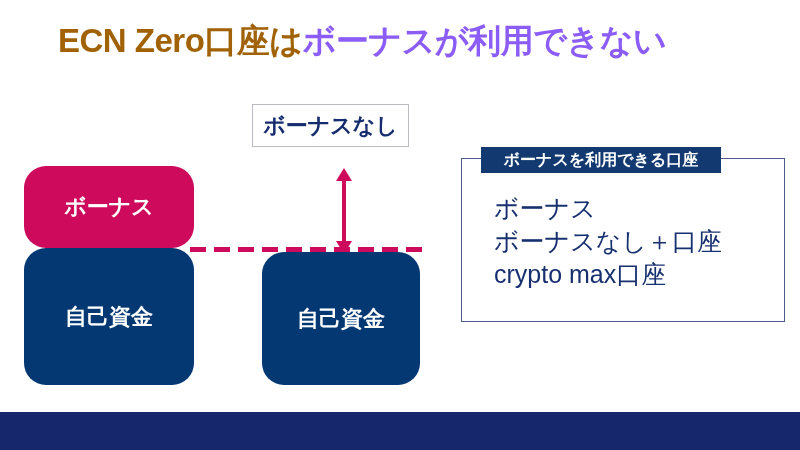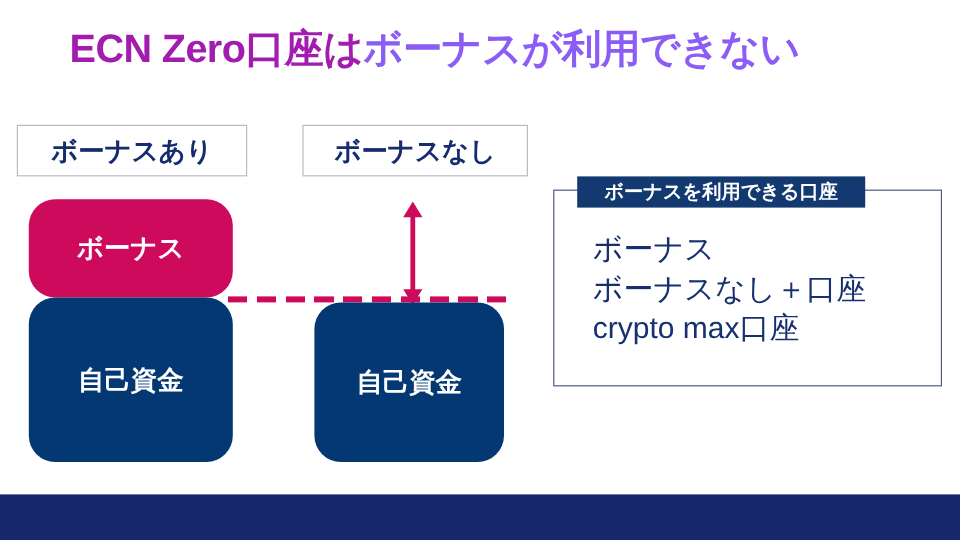--- a/index.html
+++ b/index.html
@@ -26,21 +26,21 @@
   .title {
     position: absolute;
     left: 58px;
     top: 20px;
     font-size: 33px;
     font-weight: bold;
     letter-spacing: -0.5px;
     white-space: nowrap;
     line-height: 1.3;
   }
-  .title .seg-navy { color: #a21caf; }
+  .title .seg-navy { color: #a16207; }
   .title .seg-crimson { color: #8b5cf6; margin-top: 36px; }
 
   
   .col-label {
     position: absolute;
     box-sizing: border-box;
     background: #ffffff;
     border: 1px solid #b9bcc4;
     color: #152d6e;
     font-size: 22px;
@@ -53,21 +53,21 @@
   }
   #label-bonus-yes {
     left: 14px;
     top: 104px;
     width: 192px;
     height: 43px;
   }
   #label-bonus-no {
     left: 252px;
     top: 104px;
-    width: 188px;
+    width: 157px;
     height: 43px;
   }
 
   
   .bar-segment {
     position: absolute;
     box-sizing: border-box;
     display: flex;
     align-items: center;
     justify-content: center;
@@ -176,21 +176,20 @@
 </style>
 </head>
 <body>
 
 <div id="slide">
 
   <div class="title">
     <span class="seg-navy">ECN Zero口座は</span><span class="seg-crimson">ボーナスが利用できない</span>
   </div>
 
-  <div class="col-label" id="label-bonus-yes">ボーナスあり</div>
 
   <div class="col-label" id="label-bonus-no">ボーナスなし</div>
 
   <div class="bar-segment" id="bar1-bonus">ボーナス</div>
 
   <div class="bar-segment" id="bar1-own">自己資金</div>
 
   <div id="dashed-line"></div>
 
   <svg id="gap-arrow" viewBox="0 0 28 86">

